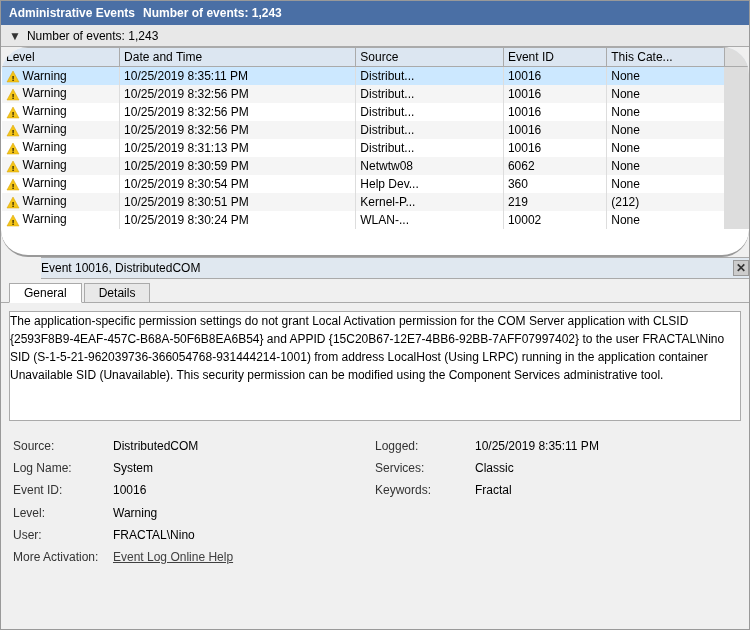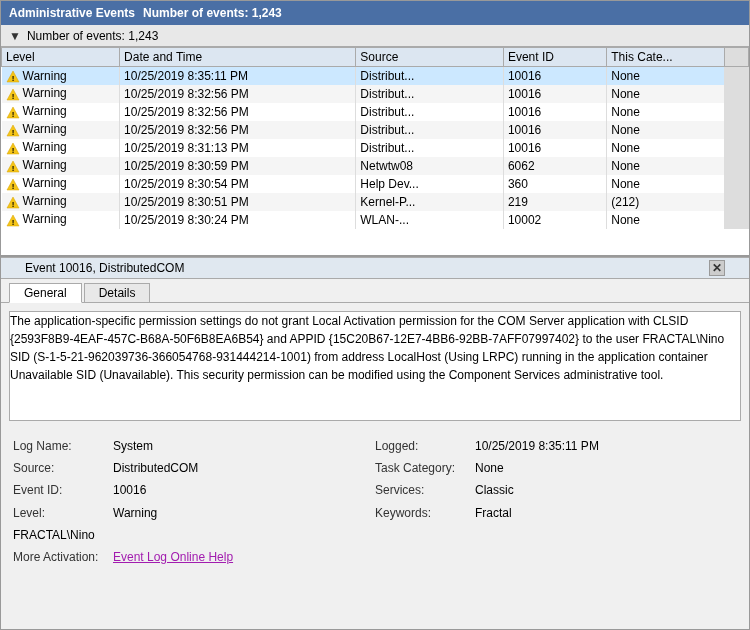--- a/index.html
+++ b/index.html
@@ -38,20 +38,21 @@
       color: #333;
     }
 
     
     .table-section {
       background: #fff;
       border-bottom: 2px solid #999;
       height: 210px;
       overflow-y: auto;
       overflow-x: hidden;
+      border-radius: 27px;
     }
 
     table {
       width: 100%;
       border-collapse: collapse;
       table-layout: fixed;
     }
 
     thead tr {
       background: #dce6f1;
@@ -93,25 +94,26 @@
     .scrollbar-col {
       width: 16px;
       background: #ddd;
     }
 
     
     .detail-header {
       background: #e0e8f0;
       border-top: 1px solid #aaa;
       border-bottom: 1px solid #aaa;
-      padding: 3px 24px;
+      padding: 3px 0;
       display: flex;
       justify-content: space-between;
       align-items: center;
       height: 22px;
+      margin-left: 40px;
     }
 
     .detail-header-title {
       font-size: 12px;
       font-weight: normal;
     }
 
     .close-btn {
       cursor: pointer;
       font-size: 12px;
@@ -187,21 +189,21 @@
       color: #333;
       min-width: 100px;
       font-weight: normal;
     }
 
     .detail-value {
       color: #000;
     }
 
     .detail-value.link {
-      color: #a21caf;
+      color: #404040;
       text-decoration: underline;
       cursor: pointer;
       text-align: right;
     }
 
     
     .main-container {
       width: 750px;
       height: 630px;
       border: 1px solid #999;
@@ -360,54 +362,51 @@
 {2593F8B9-4EAF-457C-B68A-50F6B8EA6B54}
 and APPID
 {15C20B67-12E7-4BB6-92BB-7AFF07997402}
 to the user FRACTAL\Nino SID (S-1-5-21-962039736-366054768-931444214-1001) from address LocalHost (Using LRPC) running in the application container Unavailable SID (Unavailable). This security permission can be modified using the Component Services administrative tool.</span>
   </div>
 
   <div class="event-details">
 
     <div class="detail-col">
       <div class="detail-row">
+        <span class="detail-label">Source:</span>
+        <span class="detail-value">DistributedCOM</span>
+      </div>
+      <div class="detail-row">
         <span class="detail-label">Log Name:</span>
         <span class="detail-value">System</span>
       </div>
       <div class="detail-row">
-        <span class="detail-label">Source:</span>
-        <span class="detail-value">DistributedCOM</span>
-      </div>
-      <div class="detail-row">
         <span class="detail-label">Event ID:</span>
         <span class="detail-value">10016</span>
       </div>
       <div class="detail-row">
         <span class="detail-label">Level:</span>
         <span class="detail-value">Warning</span>
       </div>
       <div class="detail-row">
+        <span class="detail-label">User:</span>
         <span class="detail-value">FRACTAL\Nino</span>
       </div>
       <div class="detail-row">
         <span class="detail-label">More Activation:</span>
         <span class="detail-value link">Event Log Online Help</span>
       </div>
     </div>
 
     <div class="detail-col">
       <div class="detail-row">
         <span class="detail-label">Logged:</span>
         <span class="detail-value">10/25/2019 8:35:11 PM</span>
       </div>
       <div class="detail-row">
-        <span class="detail-label">Task Category:</span>
-        <span class="detail-value">None</span>
-      </div>
-      <div class="detail-row">
         <span class="detail-label">Services:</span>
         <span class="detail-value">Classic</span>
       </div>
       <div class="detail-row">
         <span class="detail-label">Keywords:</span>
         <span class="detail-value">Fractal</span>
       </div>
     </div>
   </div>
 

